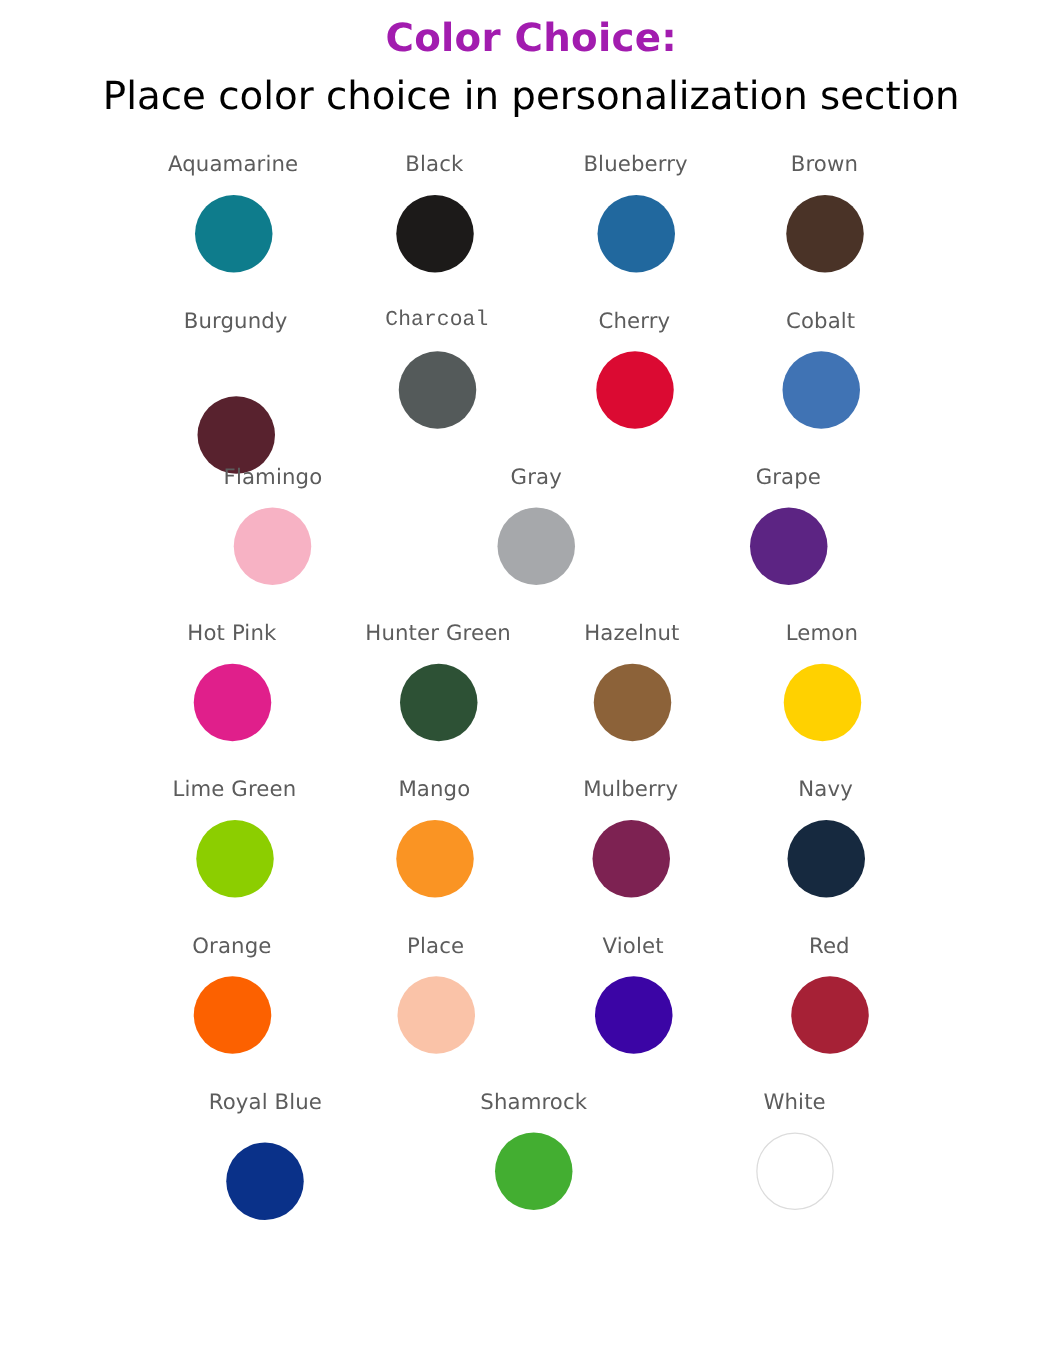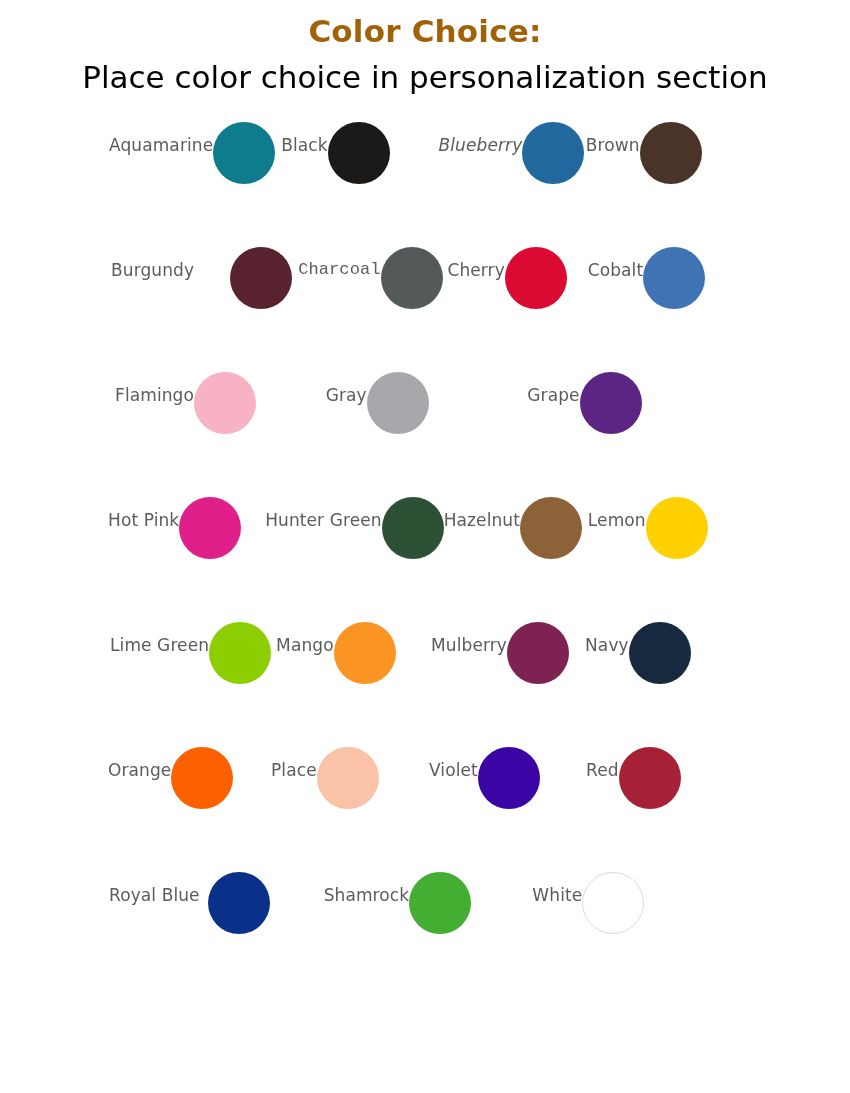--- a/index.html
+++ b/index.html
@@ -26,21 +26,21 @@
 
   
   .header {
     padding-top: 12px;
     text-align: center;
   }
   .header-title {
     font-size: 31px;
     font-weight: bold;
     line-height: 1.25;
-    color: #a16207;
+    color: #a21caf;
     letter-spacing: 0.2px;
   }
   .header-subtitle {
     margin: 6px auto 0 auto;
     width: 740px;
     font-size: 31px;
     font-weight: normal;
     line-height: 1.32;
     color: #000000;
   }
@@ -56,21 +56,21 @@
     display: flex;
     width: 620px;
     margin: 0 auto;
     height: 125px;
     align-items: flex-start;
   }
 
   .swatch-cell {
     flex: 1 1 0;
     display: flex;
-    flex-direction: row;
+    flex-direction: column;
     align-items: center;
     justify-content: flex-start;
     position: relative;
   }
 
   .swatch-label {
     font-size: 17px;
     font-weight: normal;
     color: #5c5c5c;
     line-height: 1.2;
@@ -104,21 +104,21 @@
   <div class="swatch-grid">
       <div class="swatch-row">
         <div class="swatch-cell" style="transform: translateX(-6px);">
           <div class="swatch-label">Aquamarine</div>
           <div class="swatch-dot" style="background: rgb(14, 124, 140);"></div>
         </div>
         <div class="swatch-cell" style="transform: translateX(0px);">
           <div class="swatch-label">Black</div>
           <div class="swatch-dot" style="background: rgb(28, 26, 25);"></div>
         </div>
-        <div class="swatch-cell" style="transform: translateX(6px); font-style: italic;">
+        <div class="swatch-cell" style="transform: translateX(6px);">
           <div class="swatch-label">Blueberry</div>
           <div class="swatch-dot" style="background: rgb(33, 104, 158);"></div>
         </div>
         <div class="swatch-cell" style="transform: translateX(2px);">
           <div class="swatch-label">Brown</div>
           <div class="swatch-dot" style="background: rgb(74, 51, 39);"></div>
         </div>
       </div>
       <div class="swatch-row">
         <div class="swatch-cell" style="transform: translateX(-4px); gap: 36px;">

